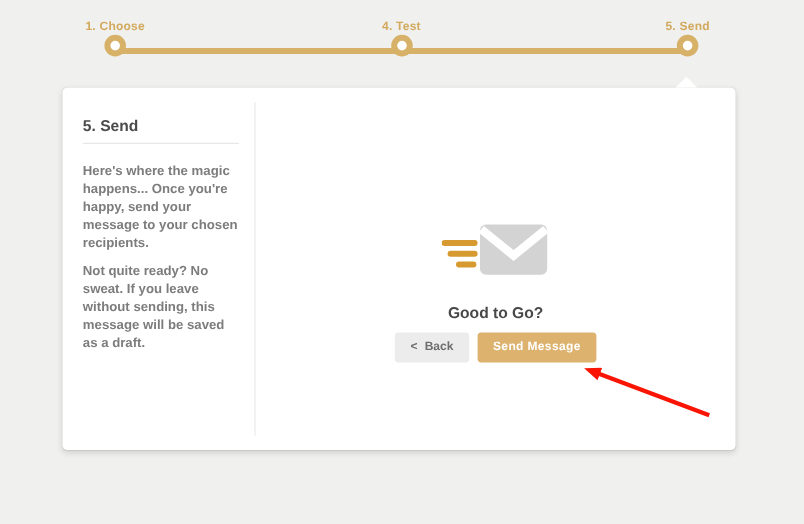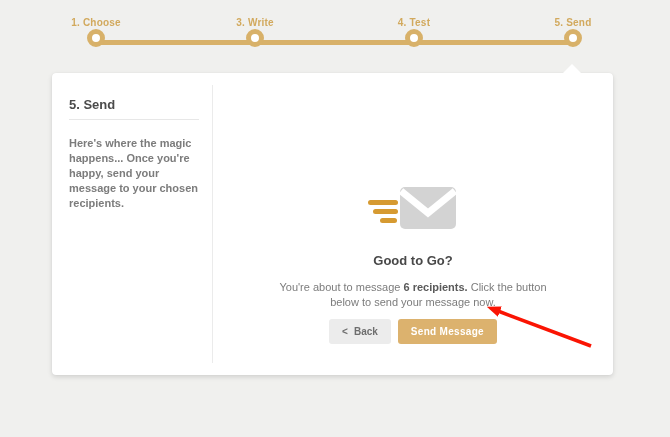--- a/index.html
+++ b/index.html
@@ -192,59 +192,55 @@
 <div class="viewport">
 
   <div class="stepper">
     <div class="step-line"></div>
     <div class="steps">
       <div class="step">
         <span class="step-label">1. Choose</span>
         <span class="step-circle"></span>
       </div>
       <div class="step">
-        <span class="step-label">3. Write</span>
-        <span class="step-circle"></span>
-      </div>
-      <div class="step">
         <span class="step-label">4. Test</span>
         <span class="step-circle"></span>
       </div>
       <div class="step">
         <span class="step-label">5. Send</span>
         <span class="step-circle"></span>
       </div>
     </div>
   </div>
 
   <div class="card">
     <div class="notch"></div>
 
     <aside class="sidebar">
       <h2 class="sidebar-title">5. Send</h2>
       <hr>
       <p>Here's where the magic happens... Once you're happy, send your message to your chosen recipients.</p>
+      <p>Not quite ready? No sweat. If you leave without sending, this message will be saved as a draft.</p>
     </aside>
 
     <div class="vdivider"></div>
 
     <div class="main">
       <div class="icon-wrap">
         <svg width="90" height="46" viewBox="0 0 90 46" aria-hidden="true">
           <rect class="speed-line" x="0" y="14" width="30" height="5" rx="2.5"></rect>
           <rect class="speed-line" x="5" y="23" width="25" height="5" rx="2.5"></rect>
           <rect class="speed-line" x="12" y="32" width="17" height="5" rx="2.5"></rect>
           <rect class="env-body" x="32" y="1" width="56" height="42" rx="5"></rect>
           <polyline points="33,5 60,27 87,5" fill="none" stroke="#ffffff" stroke-width="7"></polyline>
         </svg>
       </div>
 
       <h3 class="main-heading">Good to Go?</h3>
 
-      <p class="main-body"><span>You're about to message </span><b>6 recipients.</b><span> Click the button below to send your message now.</span></p>
 
       <div class="button-row">
         <button class="btn btn-back">
           <span class="chev">&lt;</span>
           <span>Back</span>
         </button>
         <button class="btn btn-send">
           <span>Send Message</span>
         </button>
       </div>

